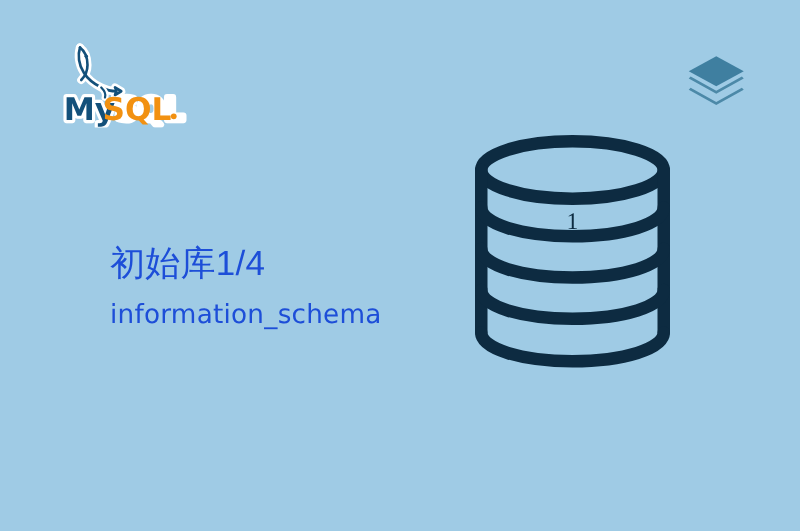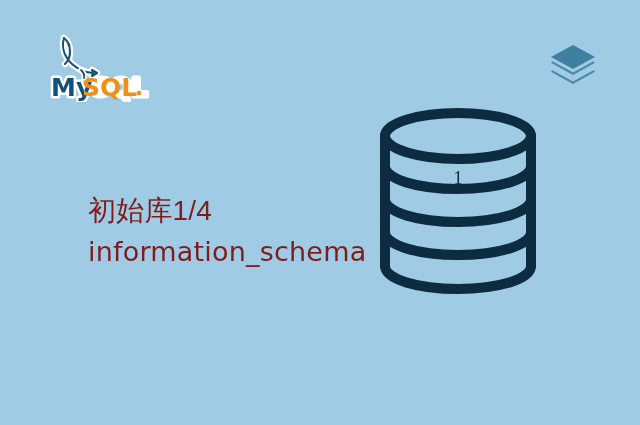--- a/index.html
+++ b/index.html
@@ -70,30 +70,30 @@
   }
 
   
   #title-block {
     position: absolute;
     left: 88px;
     top: 190px;
     width: 300px;
   }
   #title-block .line {
-    color: #7f1d1d;
+    color: #1d4ed8;
     font-size: 28px;
     line-height: 41px;
     letter-spacing: 0.2px;
     white-space: nowrap;
     font-weight: 400;
   }
   #title-block .line.latin {
     font-family: "DejaVu Sans", "Liberation Sans", sans-serif;
-    font-size: 27px;
+    font-size: 21px;
   }
 </style>
 </head>
 <body>
 
 <div id="canvas">
 
   <div id="mysql-logo">
     <svg width="104" height="70" viewBox="0 0 104 70" xmlns="http://www.w3.org/2000/svg">
 

